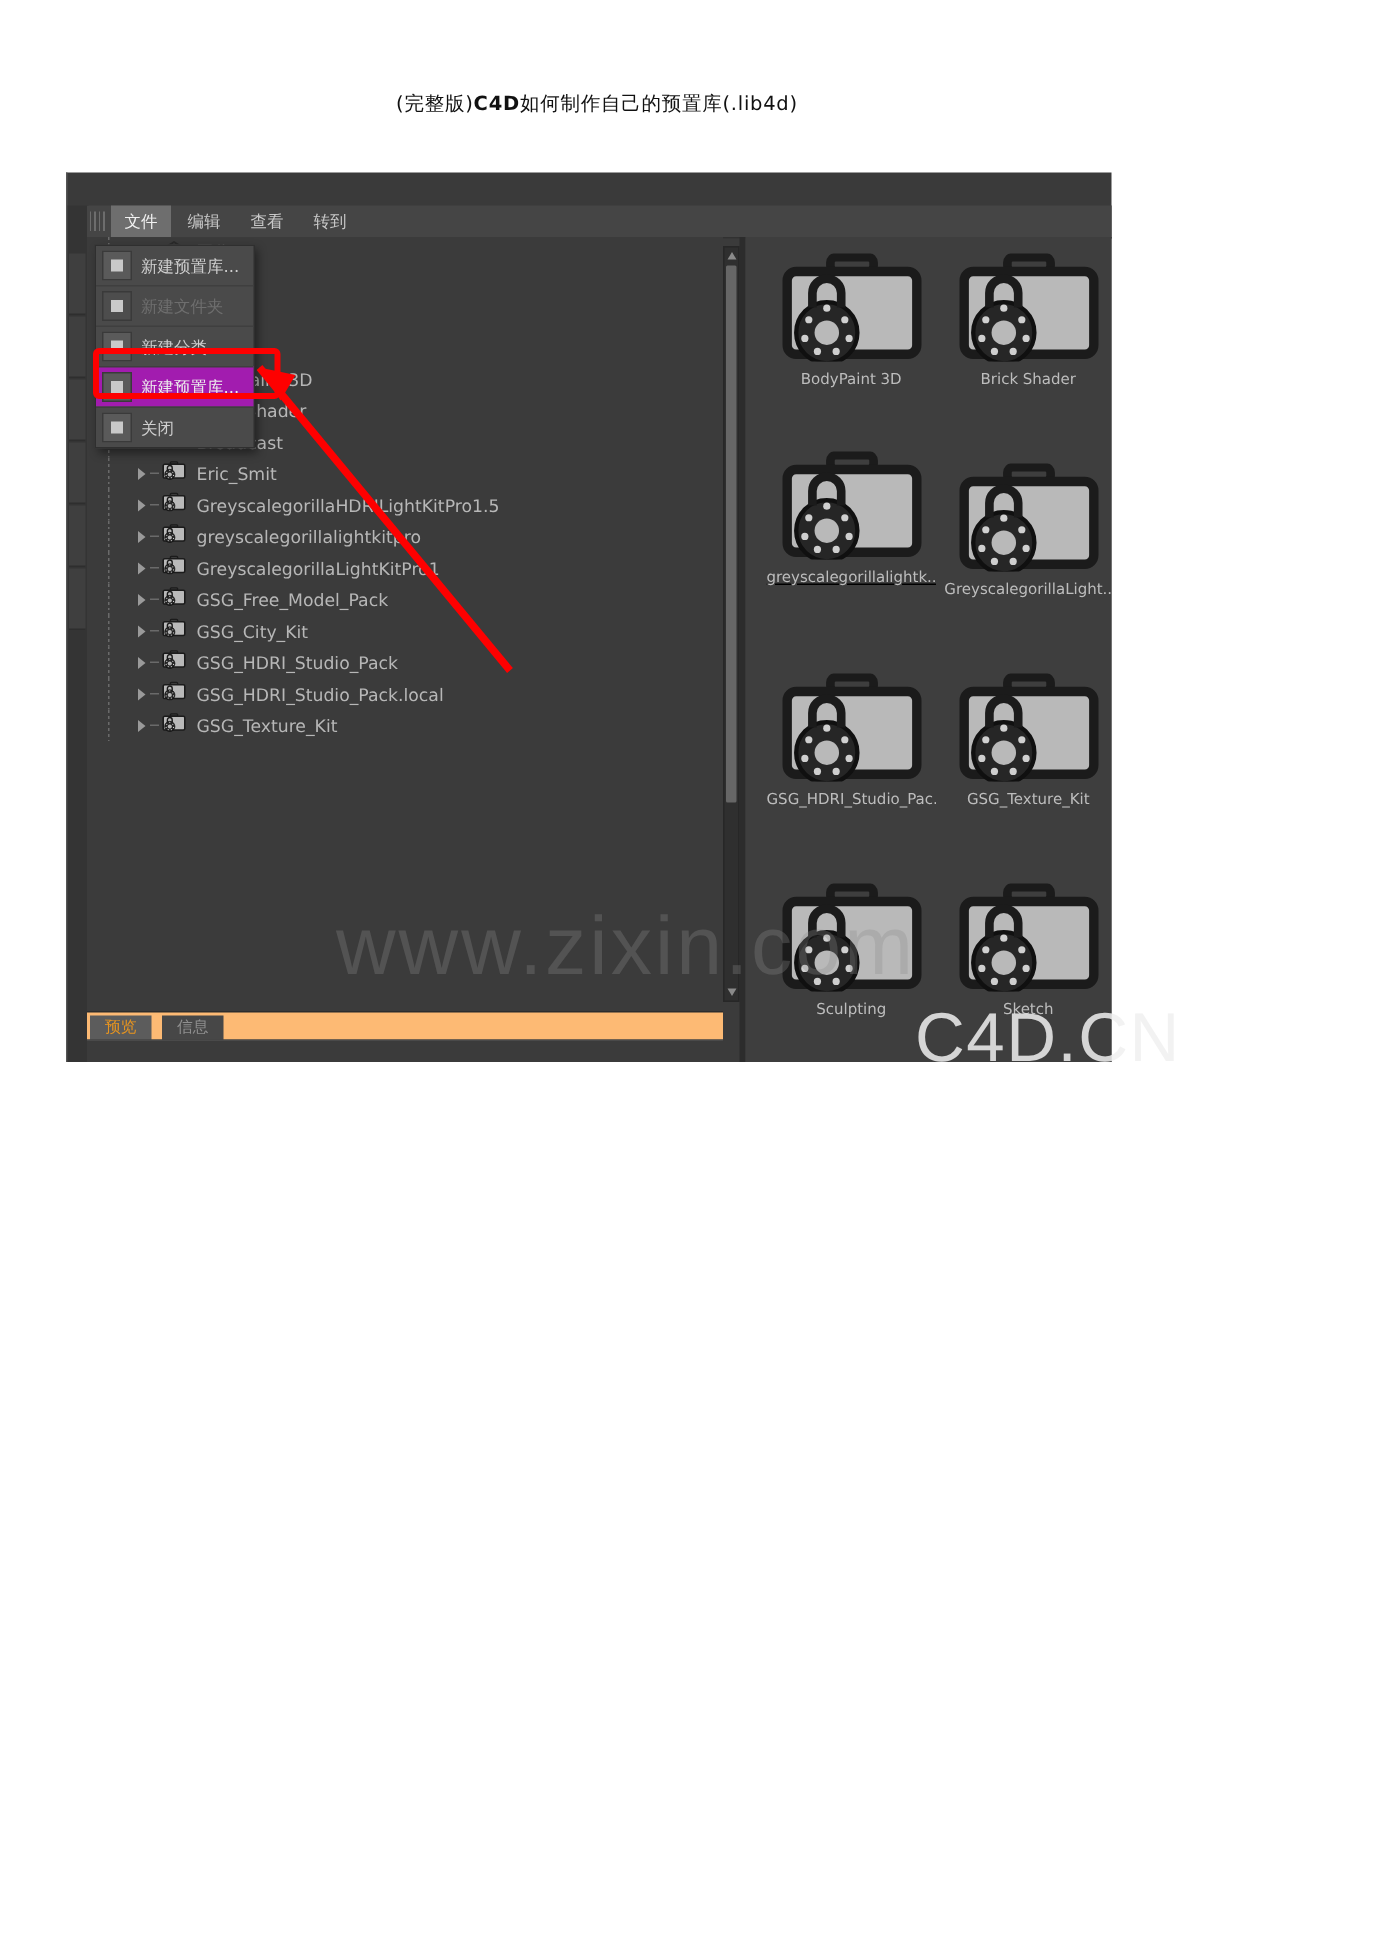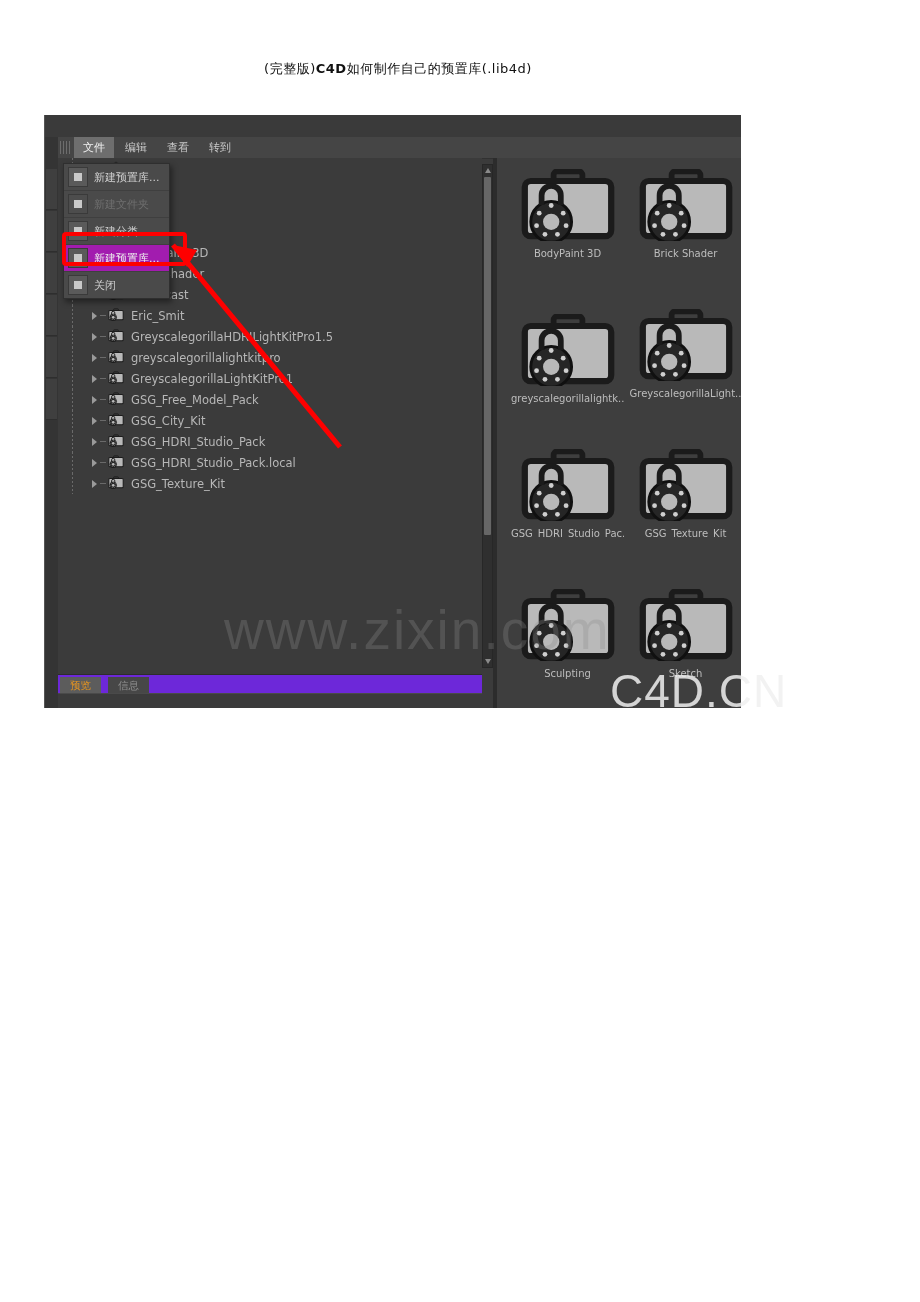--- a/index.html
+++ b/index.html
@@ -88,21 +88,21 @@
   .trow.indent{padding-left:34px;}
 
   
   .tscroll{position:absolute;left:437px;top:27px;width:11px;height:504px;background:#2f2f2f;border:1px solid #272727;box-sizing:border-box;}
   .tscroll .tri{position:absolute;left:2px;width:0;height:0;border-left:3px solid transparent;border-right:3px solid transparent;}
   .tscroll .up{top:3px;border-bottom:5px solid #8a8a8a;}
   .tscroll .dn{bottom:3px;border-top:5px solid #8a8a8a;}
   .tthumb{position:absolute;left:1px;top:12px;width:7px;height:358px;background:#666;border-radius:1px;}
 
   
-  .tabbar{position:absolute;left:13px;top:537px;width:424px;height:19px;background:#6d28d9;border-top:1px solid #2d2d2d;}
+  .tabbar{position:absolute;left:13px;top:537px;width:424px;height:19px;background:#fdba74;border-top:1px solid #2d2d2d;}
   .tab{position:absolute;top:2px;height:17px;line-height:17px;font-size:10.5px;padding:0 10px;
     font-family:"DejaVu Sans","Liberation Sans",sans-serif;}
   .tab.a{left:2px;background:#5c5c5c;color:#e8951f;}
   .tab.b{left:50px;background:#474747;color:#8f8f8f;}
   .tabrest{position:absolute;left:13px;top:556px;width:424px;height:36px;background:#3b3b3b;border-top:1px solid #4a4a4a;}
 
   
   .splitter{position:absolute;left:448px;top:21px;width:4px;height:571px;background:#2c2c2c;}
 
   
@@ -515,21 +515,21 @@
               <circle cx="18" cy="18.4" r="1" fill="#cfcfcf"></circle>
               <circle cx="19.2" cy="23.6" r="1" fill="#cfcfcf"></circle>
               <circle cx="15.6" cy="27.2" r="1" fill="#cfcfcf"></circle>
               <circle cx="10.4" cy="27.2" r="1" fill="#cfcfcf"></circle>
               <circle cx="6.9" cy="23.6" r="1" fill="#cfcfcf"></circle>
               <circle cx="8" cy="18.4" r="1" fill="#cfcfcf"></circle>
             </svg>
           </div>
           <div class="clabel">Brick Shader</div>
         </div>
-        <div class="cell" style="left: 14px; top: 151px;">
+        <div class="cell" style="left: 14px; top: 138px; text-decoration: underline;">
           <div class="thumb">
             <svg width="96" height="72" viewBox="0 0 40 30">
               <rect x="14" y="1" width="12" height="4" rx="1.5" fill="none" stroke="#1b1b1b" stroke-width="2.4"></rect>
               <rect x="2" y="5" width="36" height="23" rx="2.5" fill="#b9b9b9" stroke="#1b1b1b" stroke-width="2.6"></rect>
               <circle cx="13" cy="22" r="8.5" fill="#262626" stroke="#101010" stroke-width="1.2"></circle>
               <path d="M9 15 v-4 a4 4 0 0 1 8 0 v4" fill="none" stroke="#1b1b1b" stroke-width="2.4"></path>
               <circle cx="13" cy="22" r="3.4" fill="#b9b9b9"></circle>
               <circle cx="13" cy="15.2" r="1" fill="#cfcfcf"></circle>
               <circle cx="18" cy="18.4" r="1" fill="#cfcfcf"></circle>
               <circle cx="19.2" cy="23.6" r="1" fill="#cfcfcf"></circle>

